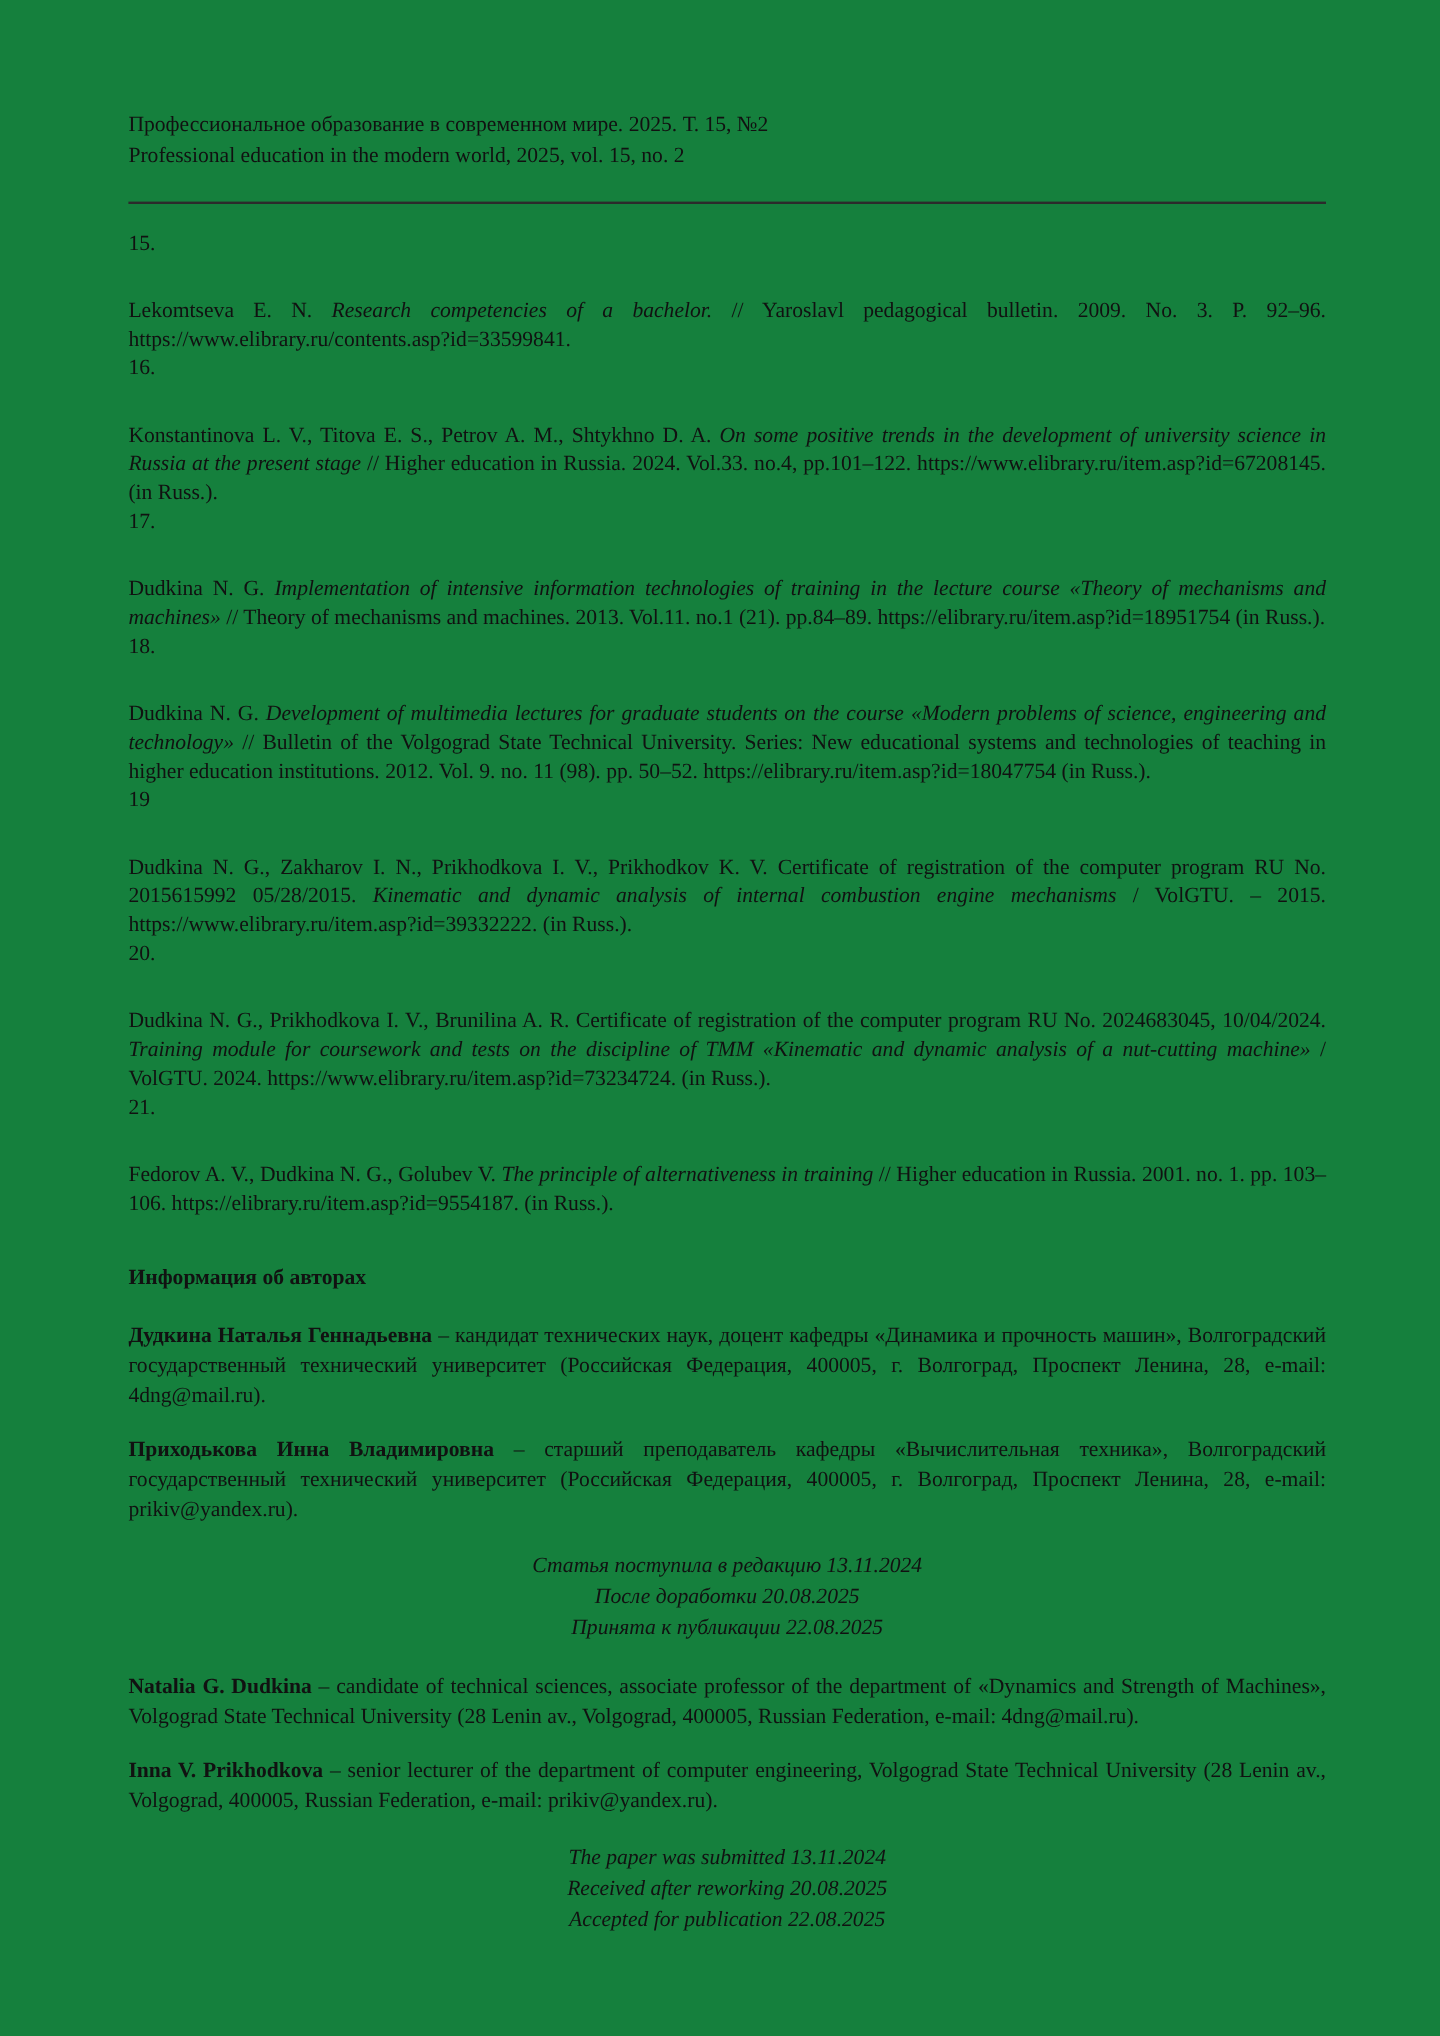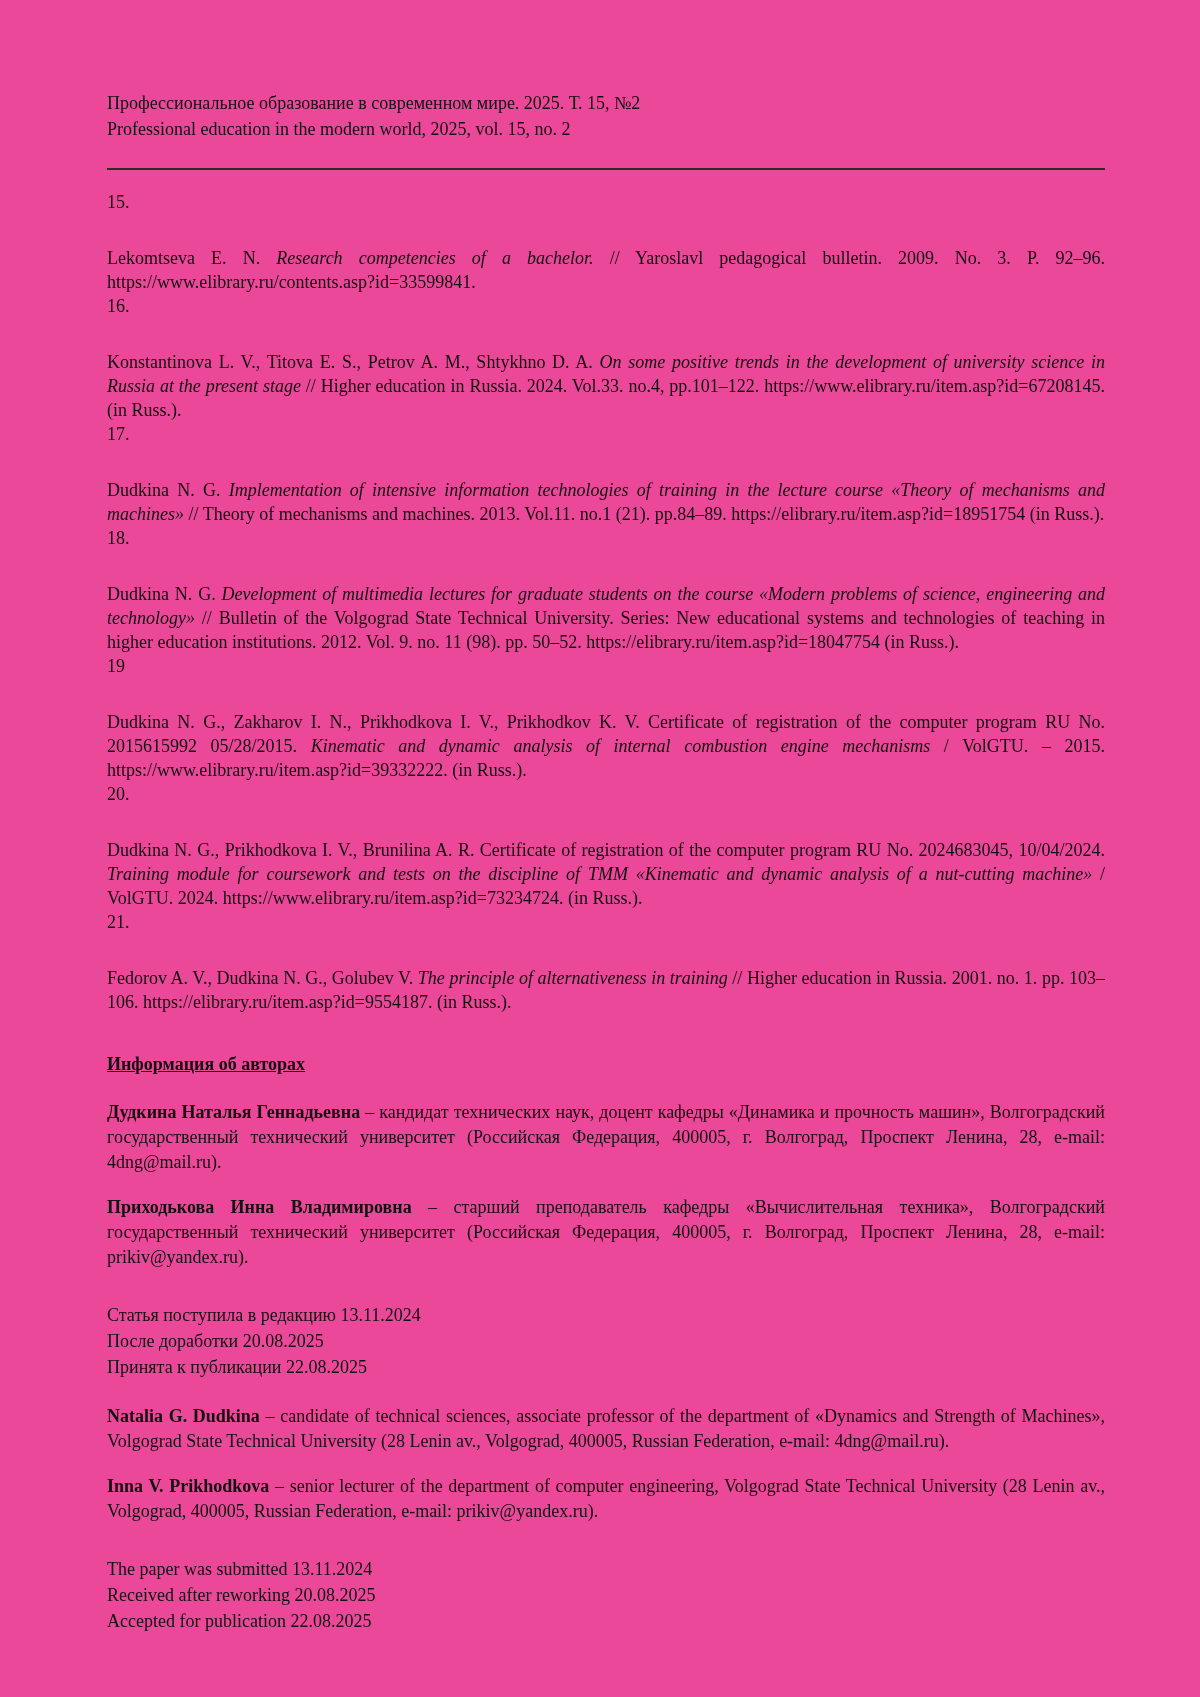--- a/index.html
+++ b/index.html
@@ -4,21 +4,21 @@
 <style>
   html, body {
     margin: 0;
     padding: 0;
     background: #ffffff;
   }
   .page {
     position: relative;
     width: 1200px;
     height: 1697px;
-    background: #ec4899;
+    background: #15803d;
     color: #111111;
     font-family: "Liberation Serif", "DejaVu Serif", serif;
     font-size: 18px;
     overflow: hidden;
   }
   .content {
     position: absolute;
     left: 107px;
     top: 90px;
     width: 998px;
@@ -47,31 +47,32 @@
   .ref-body {
     flex: 1 1 auto;
     text-align: justify;
   }
   .it { font-style: italic; }
   .section-heading {
     font-weight: bold;
     font-size: 18px;
     margin: 38px 0 0 0;
     line-height: 24px;
-    text-decoration: underline;
   }
   .author-par {
     margin: 24px 0 0 0;
     line-height: 25px;
     text-align: justify;
   }
   .author-par + .author-par { margin-top: 20px; }
   .author-name { font-weight: bold; }
   .date-block {
-    margin-top: 32px;
+    margin-top: 21px;
+    font-style: italic;
+    text-align: center;
   }
   .date-line {
     line-height: 26px;
   }
   .page-footer {
     position: absolute;
     left: 107px;
     width: 998px;
     top: 1566px;
   }

